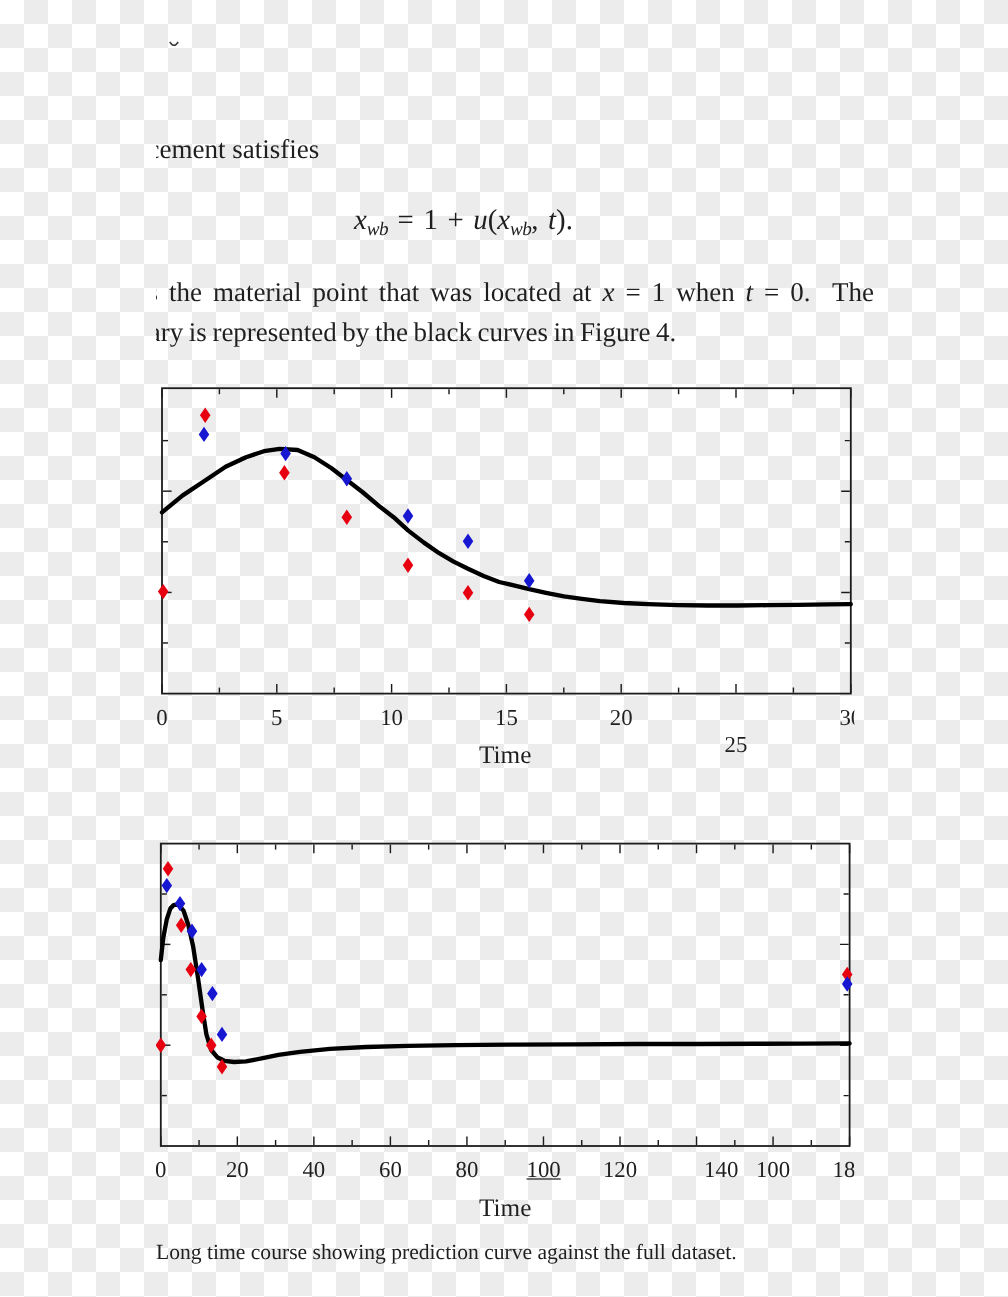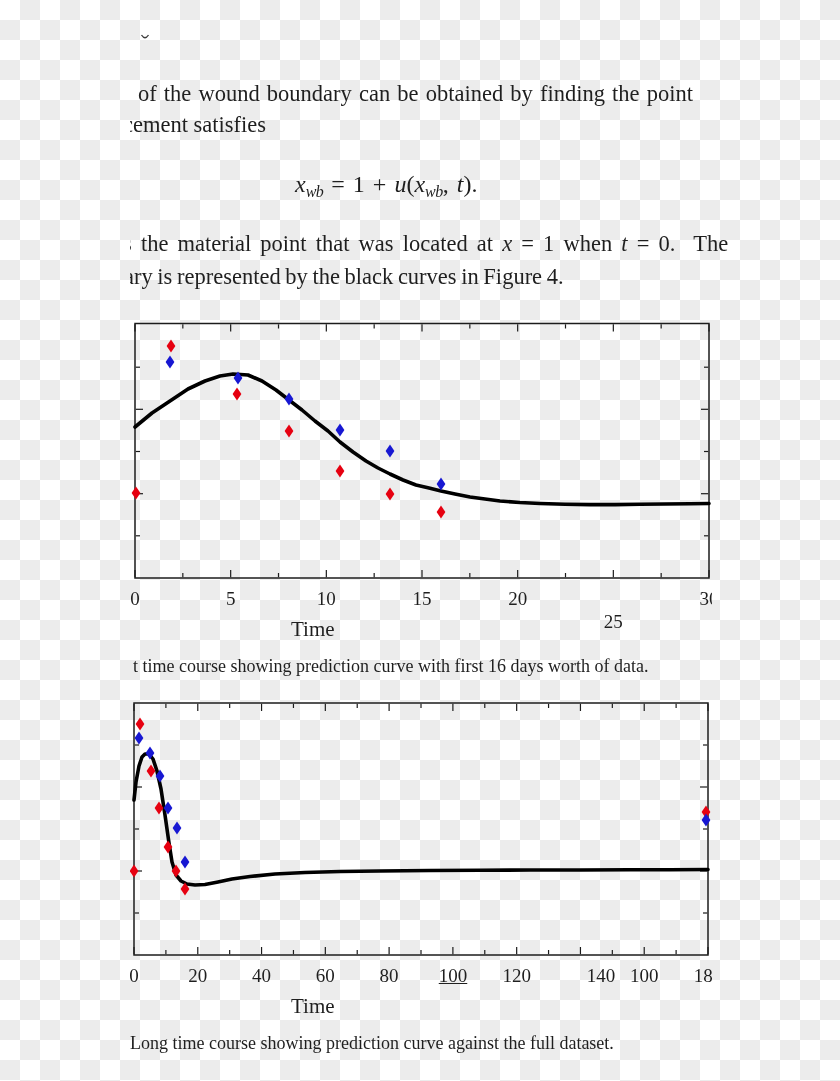--- a/index.html
+++ b/index.html
@@ -24,21 +24,21 @@
   .msub{font-size:16px;font-style:italic;vertical-align:-5px;letter-spacing:-0.5px;}
   #l1{left:8px;top:81px;word-spacing:1.5px;}
   #l2{left:-7px;top:112px;}
   #eq{left:165px;top:171px;font-size:24px;word-spacing:2px;}
   #l4{left:-7px;top:3px;word-spacing:3.5px;}
   #l5{left:-6px;top:264px;word-spacing:-1px;}
   .ticklab{
     position:absolute;font-family:"Liberation Serif",serif;font-size:19px;color:#1f1f1f;
     transform:translateX(-50%);white-space:pre;line-height:1;
   }
-  .axislab{font-size:21px;text-align:left;line-height:1;}
+  .axislab{font-size:21px;text-align:center;line-height:1;}
   #time1{left:161px;top:619px;width:260px;}
   #time2{left:161px;top:996px;width:260px;}
   .caption{font-size:18px;line-height:1.2;}
   #cap1{left:3px;top:656px;}
   #cap2{left:0px;top:1033px;}
   #plots{position:absolute;left:0;top:0;pointer-events:none;}
 </style>
 </head>
 <body>
 
@@ -158,29 +158,27 @@
         <path d="M 576 805.6 L 580.4 812 L 576 818.4 L 571.6 812 Z" fill="#e60010"></path>
         <path d="M 9 731.6 L 13.4 738 L 9 744.4 L 4.6 738 Z" fill="#1717d2"></path>
         <path d="M 20 746.6 L 24.4 753 L 20 759.4 L 15.6 753 Z" fill="#1717d2"></path>
         <path d="M 30 769.6 L 34.4 776 L 30 782.4 L 25.6 776 Z" fill="#1717d2"></path>
         <path d="M 38 801.6 L 42.4 808 L 38 814.4 L 33.6 808 Z" fill="#1717d2"></path>
         <path d="M 47 821.6 L 51.4 828 L 47 834.4 L 42.6 828 Z" fill="#1717d2"></path>
         <path d="M 55 855.6 L 59.4 862 L 55 868.4 L 50.6 862 Z" fill="#1717d2"></path>
         <path d="M 576 813.6 L 580.4 820 L 576 826.4 L 571.6 820 Z" fill="#1717d2"></path>
       </svg>
 
-    <div class="txt bodyline" id="l1">of the wound boundary can be obtained by finding the point</div>
     <div class="txt bodyline" id="l2">cement satisfies</div>
 
     <div class="txt" id="eq"><span class="it">x</span><span class="msub">wb</span><span> = 1 + </span><span class="it">u</span><span>(</span><span class="it">x</span><span class="msub">wb</span><span>, </span><span class="it">t</span><span>).</span></div>
 
     <div class="txt bodyline" id="l5">ary is represented by the black curves in Figure 4.</div>
 
     <div class="txt axislab" id="time1">Time</div>
-    <div class="txt caption" id="cap1">t time course showing prediction curve with first 16 days worth of data.</div>
     <div class="txt axislab" id="time2">Time</div>
     <div class="txt caption" id="cap2">Long time course showing prediction curve against the full dataset.</div>
   <span class="ticklab" style="left: 5px; top: 589px;">0</span>
       <span class="ticklab" style="left: 100.667px; top: 589px;">5</span>
       <span class="ticklab" style="left: 196.333px; top: 589px;">10</span>
       <span class="ticklab" style="left: 292px; top: 589px;">15</span>
       <span class="ticklab" style="left: 387.667px; top: 589px;">20</span>
       <span class="ticklab" style="left: 483.333px; top: 589px; margin-top: 23px;">25</span>
       <span class="ticklab" style="left: 579px; top: 589px;">30</span>
       <span class="ticklab" style="left: 4px; top: 966px;">0</span>

